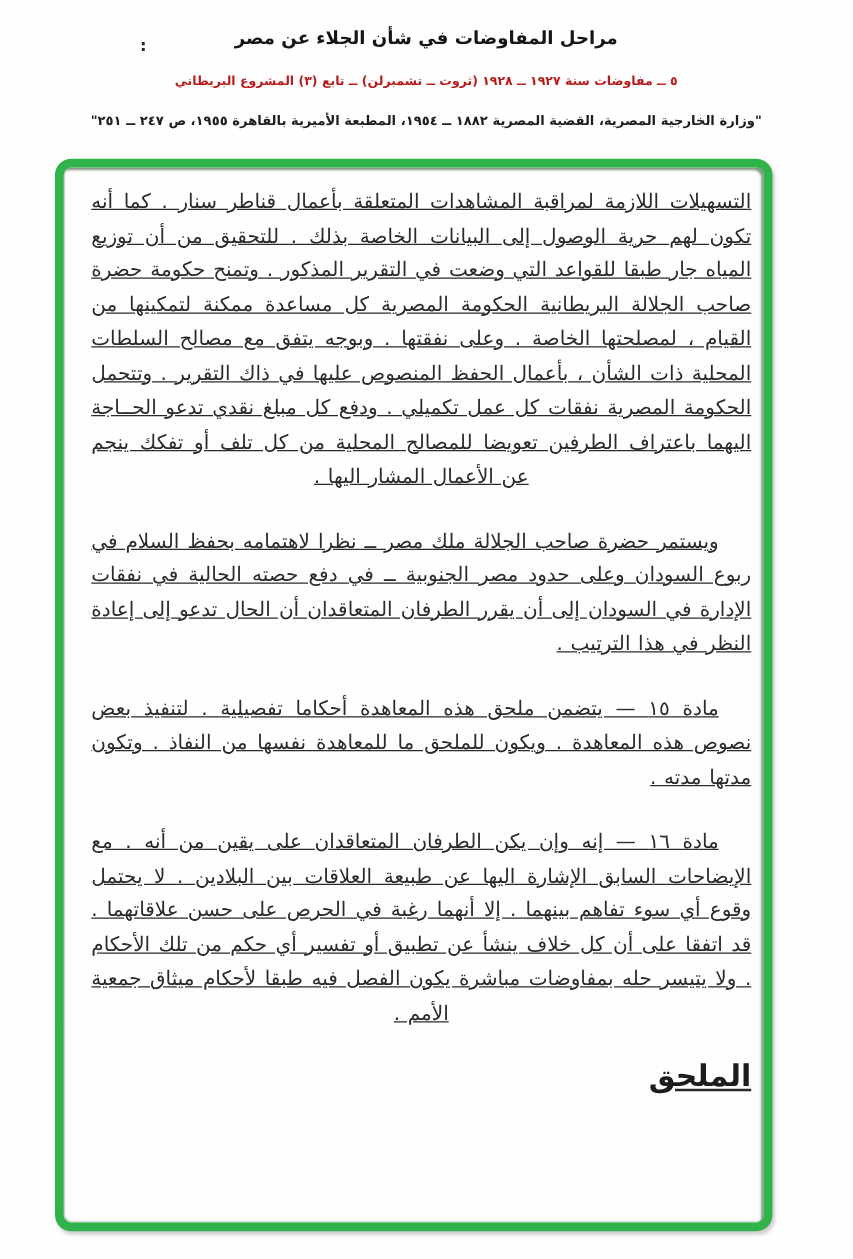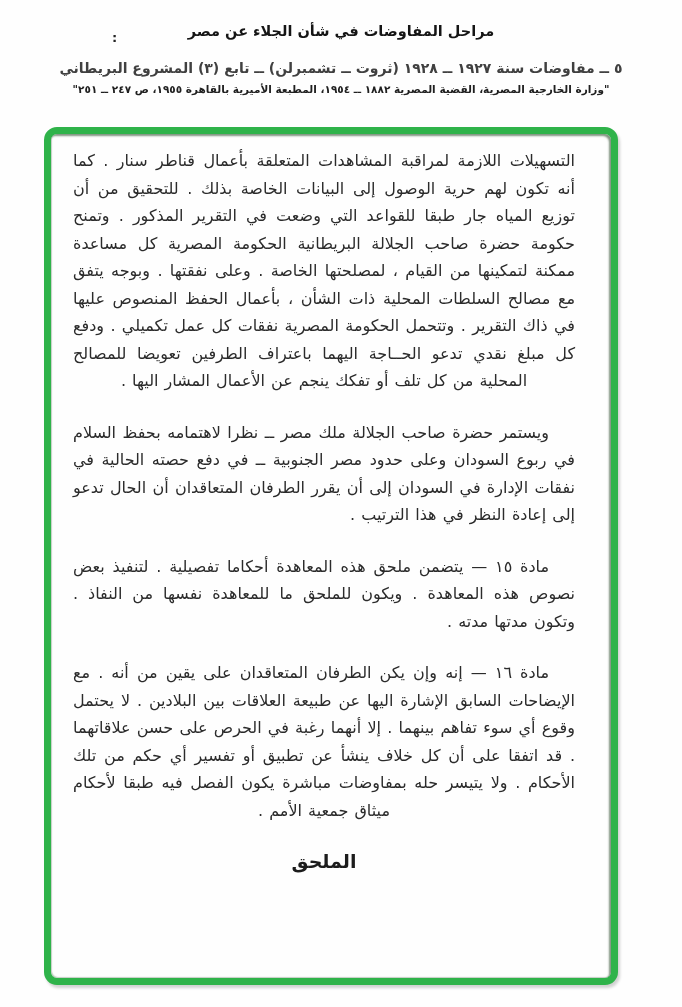--- a/index.html
+++ b/index.html
@@ -21,23 +21,23 @@
     text-align: center;
     padding-top: 23px;
     font-weight: bold;
   }
   .doc-title {
     font-size: 14.5px;
     margin-bottom: 21px;
     color: #151515;
   }
   .doc-subtitle {
-    font-size: 14px;
-    margin-bottom: 7px;
-    color: #404040;
+    font-size: 10px;
+    margin-bottom: 20px;
+    color: #b91c1c;
   }
   .citation {
     font-size: 10.5px;
     color: #202020;
   }
   .stray {
     position: absolute;
     top: 30px;
     left: 112px;
     font-size: 13px;
@@ -54,40 +54,40 @@
     border: 7px solid var(--frame-green, #2fb34a);
     border-radius: 13px;
     box-shadow:
       inset -2px 2px 2px rgba(25, 60, 25, 0.55),
       inset 1px -1px 1px rgba(25, 60, 25, 0.25),
       2px 3px 3px rgba(0, 0, 0, 0.18);
     overflow: hidden;
     background: #fefefe;
   }
   .doc-body {
-    padding: 13px 36px 0 22px;
+    padding: 13px 10px 0 22px;
     font-size: 16px;
     line-height: 27.5px;
     color: #2b2b2b;
+    text-decoration: underline;
   }
   .para {
     margin: 0 0 24px 0;
     text-align: justify;
     word-spacing: 1px;
   }
   .para.indent {
     text-indent: 26px;
   }
   .para.center-last {
     text-align-last: center;
   }
   .annex-heading {
-    text-align: center;
     font-weight: bold;
-    font-size: 19px;
+    font-size: 24px;
     color: #1c1c1c;
     margin: 6px 0 26px 0;
   }
 </style>
 </head>
 <body>
 
 <div class="stray">:</div>
 
 <div class="header">

